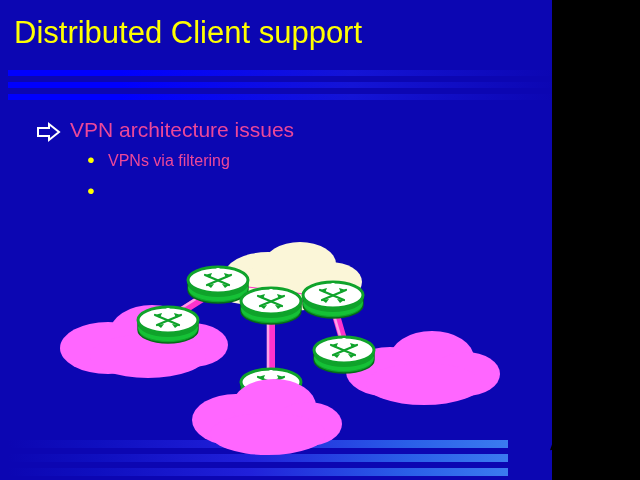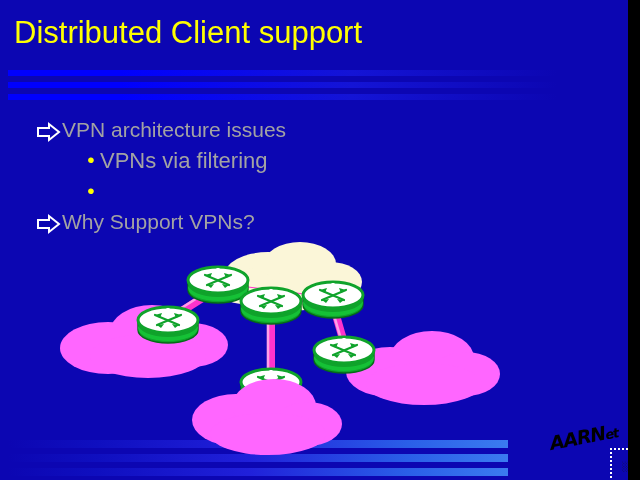--- a/index.html
+++ b/index.html
@@ -1,17 +1,17 @@
 <!DOCTYPE html>
 <html><head>
 <meta charset="utf-8">
 <style>
   html,body{margin:0;padding:0;background:#000;}
   #slide{
-    position:relative;width:628px;height:480px;overflow:hidden;
+    position:relative;width:552px;height:480px;overflow:hidden;
     background:#0c06b2;
     font-family:"Liberation Sans", sans-serif;
   }
 
   
   #title{
     position:absolute;left:14px;top:14px;
     font-size:31px;line-height:38px;color:#ffff00;
     letter-spacing:0px;white-space:nowrap;
   }
@@ -43,23 +43,23 @@
   .arrow-bullet{
     width:26px;height:22px;flex:0 0 26px;margin-top:5px;position:relative;
   }
   .arrow-bullet svg{display:block;}
 
   .dot-bullet{
     width:18px;flex:0 0 18px;color:#ffff00;font-size:21px;line-height:26px;
     text-align:center;
   }
 
-  .btext{color:#a3a3a3;font-size:21px;line-height:27px;white-space:nowrap;}
+  .btext{color:#ec4899;font-size:21px;line-height:27px;white-space:nowrap;margin-left:8px;}
   .row.lvl1 .btext{font-size:21px;}
-  .row.lvl2 .btext{font-size:22px;}
+  .row.lvl2 .btext{font-size:16px;}
 
   
   #diagram{position:absolute;left:0;top:0;width:640px;height:480px;}
 
   
   #logo{
     position:absolute;left:552px;top:432px;
     color:#000000;font-size:19px;font-weight:bold;font-style:italic;
     transform:rotate(-11deg);transform-origin:left bottom;
     font-family:"DejaVu Sans", sans-serif;letter-spacing:-1px;
@@ -104,28 +104,20 @@
 
     <div class="row lvl2">
       <span class="dot-bullet">•</span>
       <span class="btext">VPNs via filtering</span>
     </div>
 
     <div class="row lvl2">
       <span class="dot-bullet">•</span>
     </div>
 
-    <div class="row lvl1">
-      <span class="arrow-bullet">
-        <svg width="26" height="22" viewBox="0 0 26 22">
-          <path d="M2 7 L13 7 L13 3 L23 11 L13 19 L13 15 L2 15 Z" fill="#0c06b2" stroke="#ffffff" stroke-width="2"></path>
-        </svg>
-      </span>
-      <span class="btext">Why Support VPNs?</span>
-    </div>
 
   </div>
 
   <svg id="diagram" viewBox="0 0 640 480" xmlns="http://www.w3.org/2000/svg">
 
     <defs>
 
       <g id="router-icon">
 
         <path d="M-30,-2 A30,13 0 0 0 30,-2 L30,8 A30,13 0 0 1 -30,8 Z" fill="#0fa32b" stroke="#046b18" stroke-width="1.4"></path>

